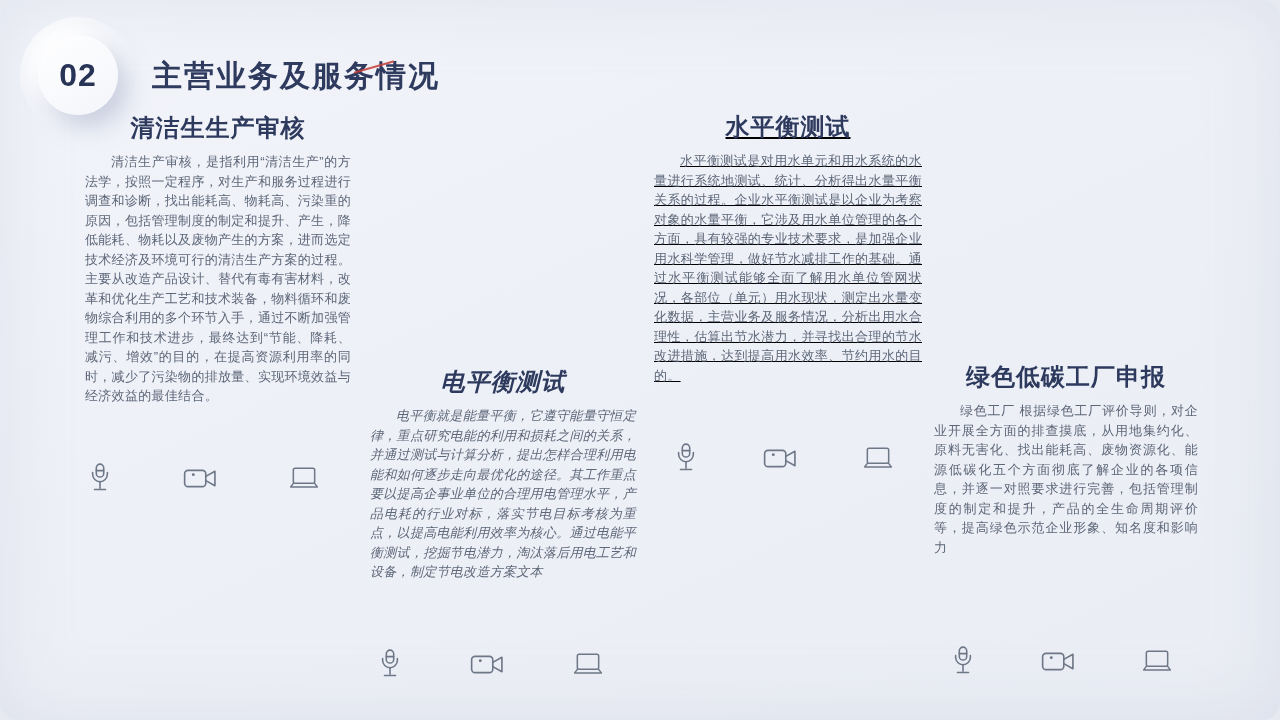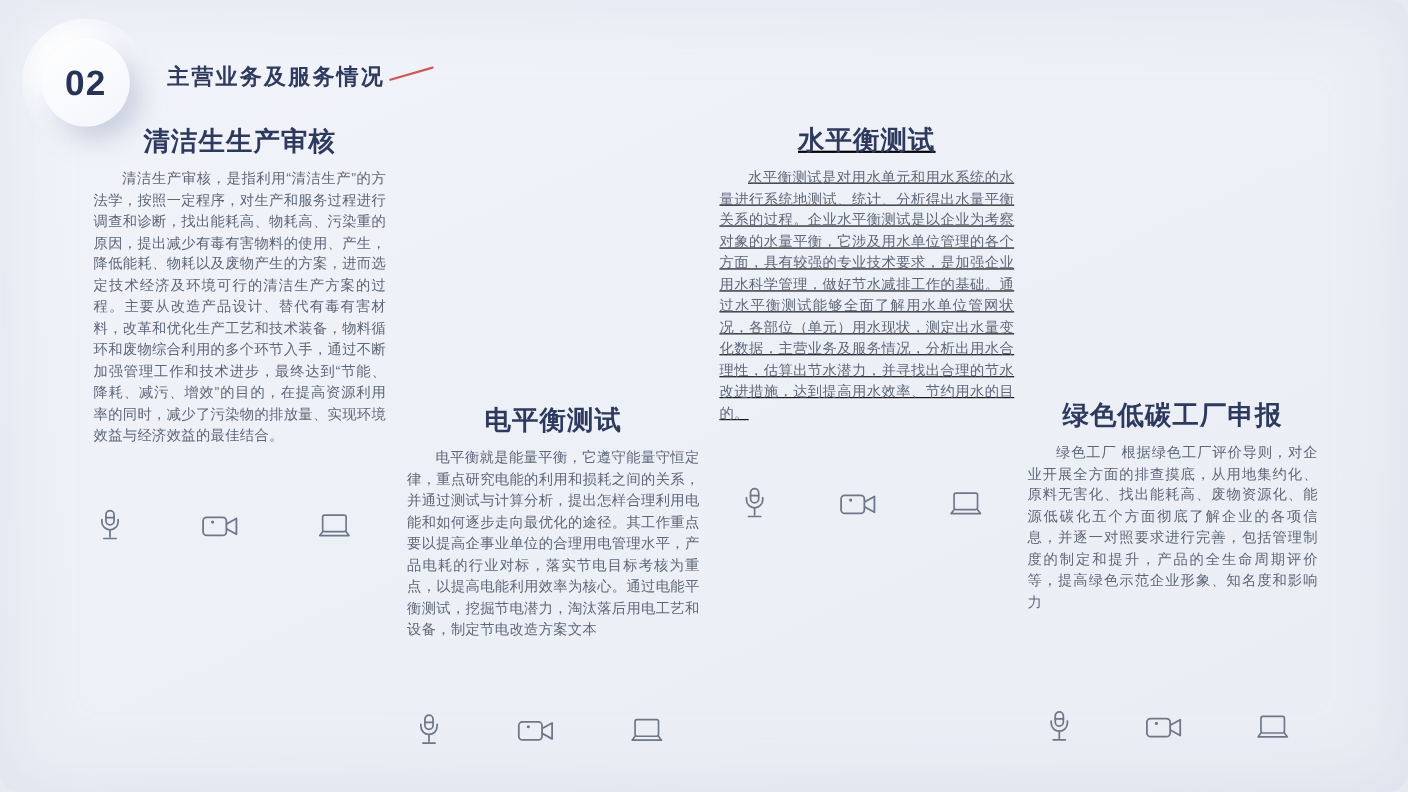--- a/index.html
+++ b/index.html
@@ -26,39 +26,39 @@
     background:linear-gradient(145deg,#ffffff,#f3f5fa);
     box-shadow:10px 12px 22px rgba(164,174,199,0.50), -6px -6px 14px rgba(255,255,255,0.95);
     display:flex;align-items:center;justify-content:center;
     color:#27335226;
   }
   .badge span{
     font-size:32px;font-weight:700;color:#283456;letter-spacing:1px;
   }
   .page-title{
     position:absolute;left:152px;top:56px;
-    font-size:20px;font-weight:600;color:#2e3a5e;letter-spacing:2px;white-space:nowrap;
+    font-size:30px;font-weight:600;color:#2e3a5e;letter-spacing:2px;white-space:nowrap;
   }
   .red-slash{
     position:absolute;left:353px;top:66px;width:42px;height:2px;
     background:rgba(198,62,58,0.85);transform:rotate(-16deg);border-radius:1px;
   }
 
   
   .section{position:absolute;}
   .section h2{
     margin:0 0 8px 0;text-align:center;
     font-size:24px;font-weight:700;color:#2d3a5e;letter-spacing:1px;
   }
   .section p{
     margin:0;font-size:13px;line-height:19.5px;color:#5d6778;
     text-align:justify;text-indent:2em;letter-spacing:0.3px;
   }
   .sec-1{left:85px;top:112px;width:266px;}
-  .sec-2{left:370px;top:366px;width:266px;}
+  .sec-2{left:370px;top:366px;width:266px;font-style:italic;}
   .sec-3{left:654px;top:111px;width:268px;text-decoration:underline;}
   .sec-4{left:934px;top:361px;width:264px;}
 
   
   .icon-row{
     position:absolute;display:flex;align-items:center;justify-content:space-between;
   }
   .row-1{left:88px;top:458px;width:232px;height:40px;}
   .row-2{left:378px;top:644px;width:226px;height:40px;}
   .row-3{left:674px;top:438px;width:220px;height:40px;}
@@ -77,21 +77,21 @@
 
   <div class="badge-halo"></div>
   <div class="badge">
     <span>02</span>
   </div>
   <div class="page-title">主营业务及服务情况</div>
   <div class="red-slash"></div>
 
   <div class="section sec-1">
     <h2>清洁生生产审核</h2>
-    <p>清洁生产审核，是指利用“清洁生产”的方法学，按照一定程序，对生产和服务过程进行调查和诊断，找出能耗高、物耗高、污染重的原因，提出减少有毒有害物料的使用、产生，降低能耗、物耗以及废物产生的方案，进而选定技术经济及环境可行的清洁生产方案的过程。主要从改造产品设计、替代有毒有害材料，改革和优化生产工艺和技术装备，物料循环和废物综合利用的多个环节入手，通过不断加强管理工作和技术进步，最终达到“节能、降耗、减污、增效”的目的，在提高资源利用率的同时，减少了污染物的排放量、实现环境效益与经济效益的最佳结合。</p>
+    <p>清洁生产审核，是指利用“清洁生产”的方法学，按照一定程序，对生产和服务过程进行调查和诊断，找出能耗高、物耗高、污染重的原因，包括管理制度的制定和提升、产生，降低能耗、物耗以及废物产生的方案，进而选定技术经济及环境可行的清洁生产方案的过程。主要从改造产品设计、替代有毒有害材料，改革和优化生产工艺和技术装备，物料循环和废物综合利用的多个环节入手，通过不断加强管理工作和技术进步，最终达到“节能、降耗、减污、增效”的目的，在提高资源利用率的同时，减少了污染物的排放量、实现环境效益与经济效益的最佳结合。</p>
   </div>
   <div class="icon-row row-1">
     <span>
       <svg width="24" height="34" viewBox="0 0 26 34">
         <rect class="stroke" x="9" y="2" width="8" height="14" rx="4"></rect>
         <line class="stroke" x1="9" y1="9" x2="17" y2="9"></line>
         <path class="stroke" d="M5 11 v2 a8 8 0 0 0 16 0 v-2"></path>
         <line class="stroke" x1="13" y1="21.5" x2="13" y2="28"></line>
         <line class="stroke" x1="7" y1="29.5" x2="19" y2="29.5"></line>
       </svg>

